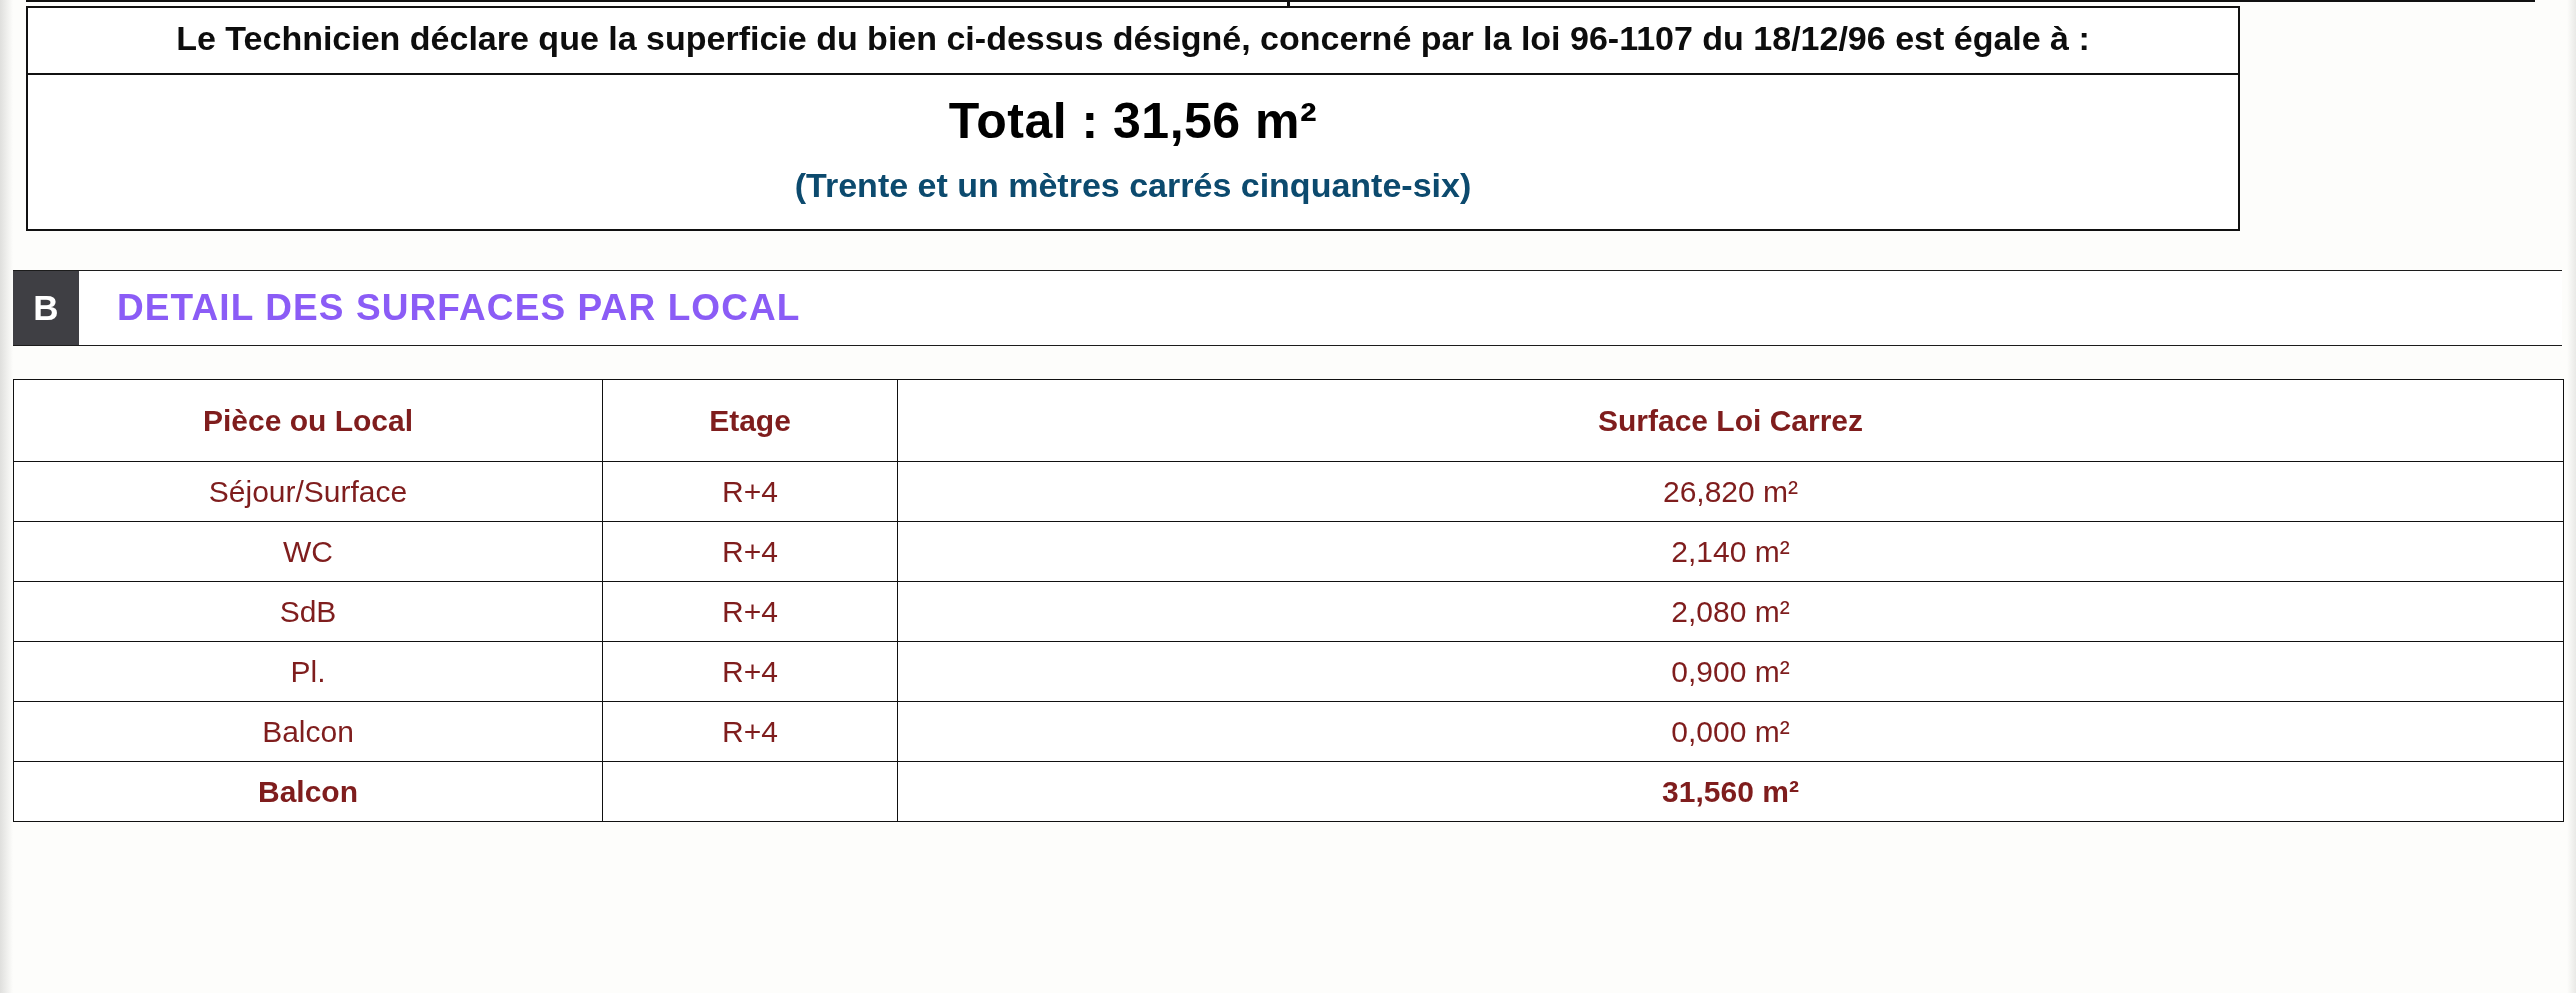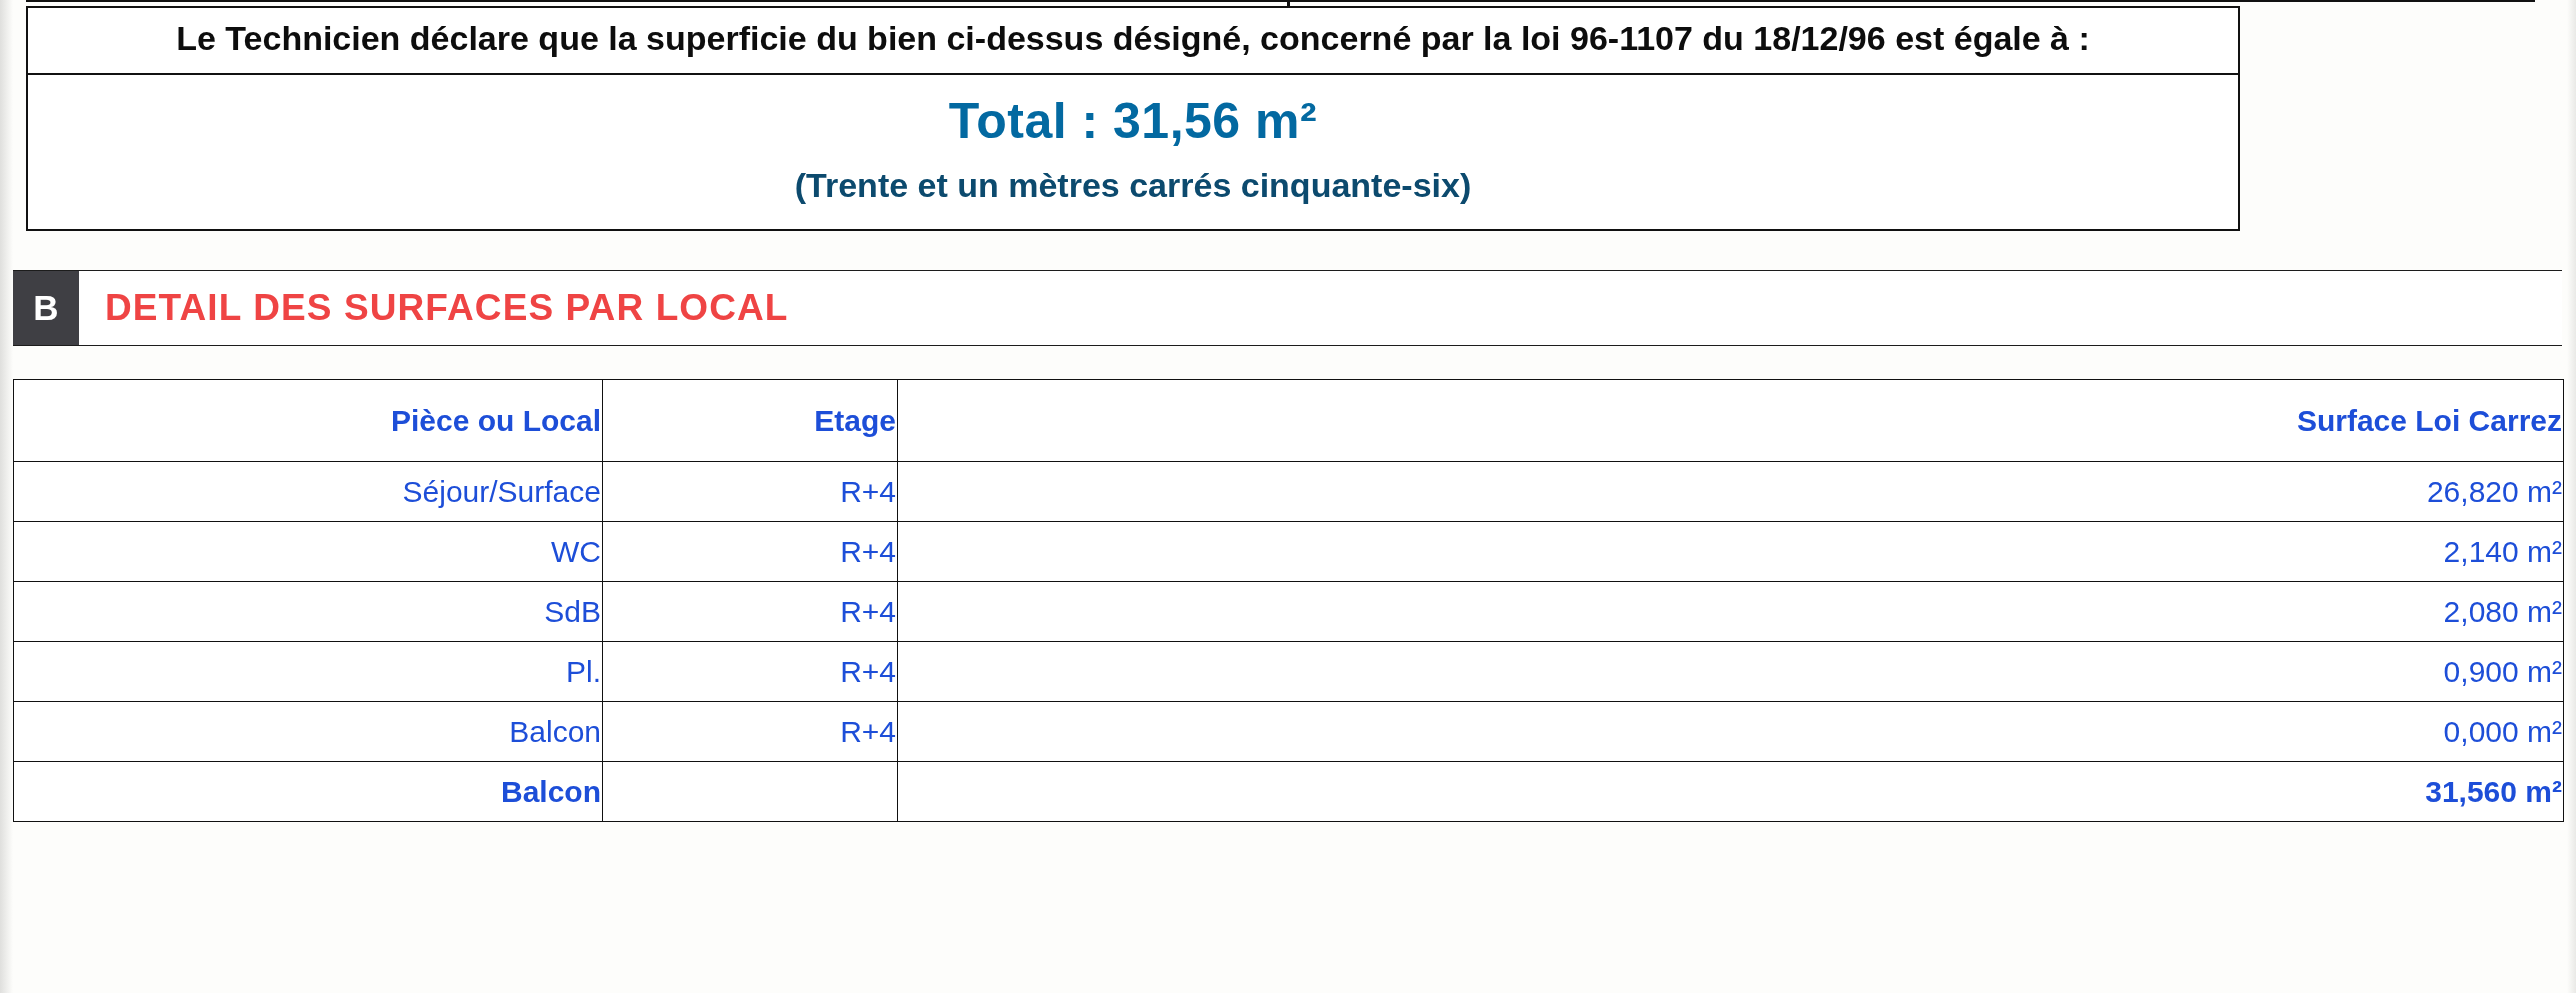--- a/index.html
+++ b/index.html
@@ -71,21 +71,21 @@
     border-top: 2.8px solid #111;
     height: 0;
   }
   .total-zone {
     padding: 16.6px 0 24px 0;
     text-align: center;
   }
   .total-main {
     font-size: 50px;
     font-weight: bold;
-    color: #0369a1;
+    color: #000000;
     letter-spacing: 0.5px;
   }
   .total-words {
     margin-top: 16.6px;
     font-size: 34px;
     font-weight: bold;
     color: #0c4a6e;
   }
 
   
@@ -126,45 +126,45 @@
     font-size: 35px;
     font-weight: bold;
     display: flex;
     align-items: center;
     justify-content: center;
   }
   .section-title {
     flex: 1;
     display: flex;
     align-items: center;
-    padding-left: 26px;
+    padding-left: 38px;
     font-size: 37px;
     font-weight: bold;
     letter-spacing: 1.1px;
-    color: #ef4444;
+    color: #8b5cf6;
   }
 
   
   .table-wrap {
     margin-top: 33px;
     margin-left: 0px;
     width: 2549px;
   }
   table.detail {
     border-collapse: collapse;
     width: 2549px;
     table-layout: fixed;
     background: #ffffff;
   }
   table.detail th,
   table.detail td {
     border: 1.8px solid #111111;
     font-size: 30px;
-    text-align: right;
-    color: #1d4ed8;
+    text-align: center;
+    color: #7f1d1d;
   }
   table.detail th {
     font-weight: bold;
     height: 79px;
     font-size: 30px;
   }
   table.detail td {
     height: 57px;
     font-weight: normal;
   }

